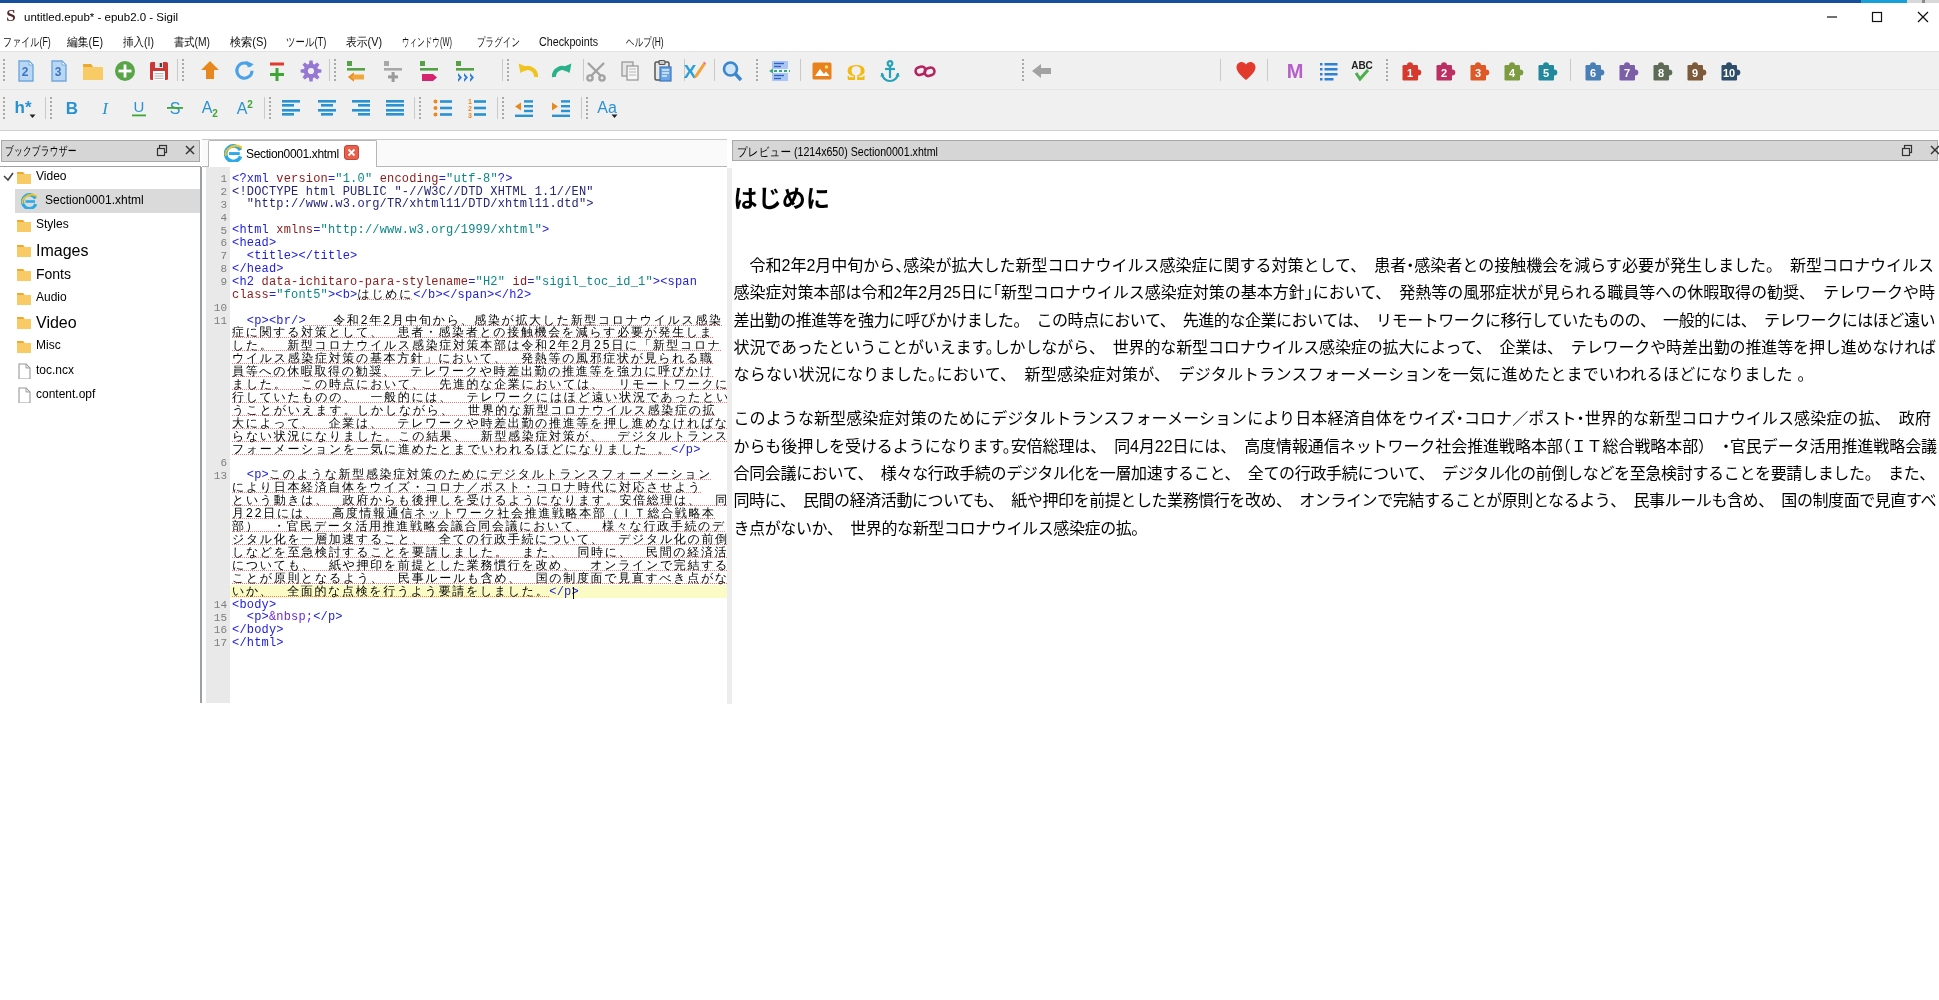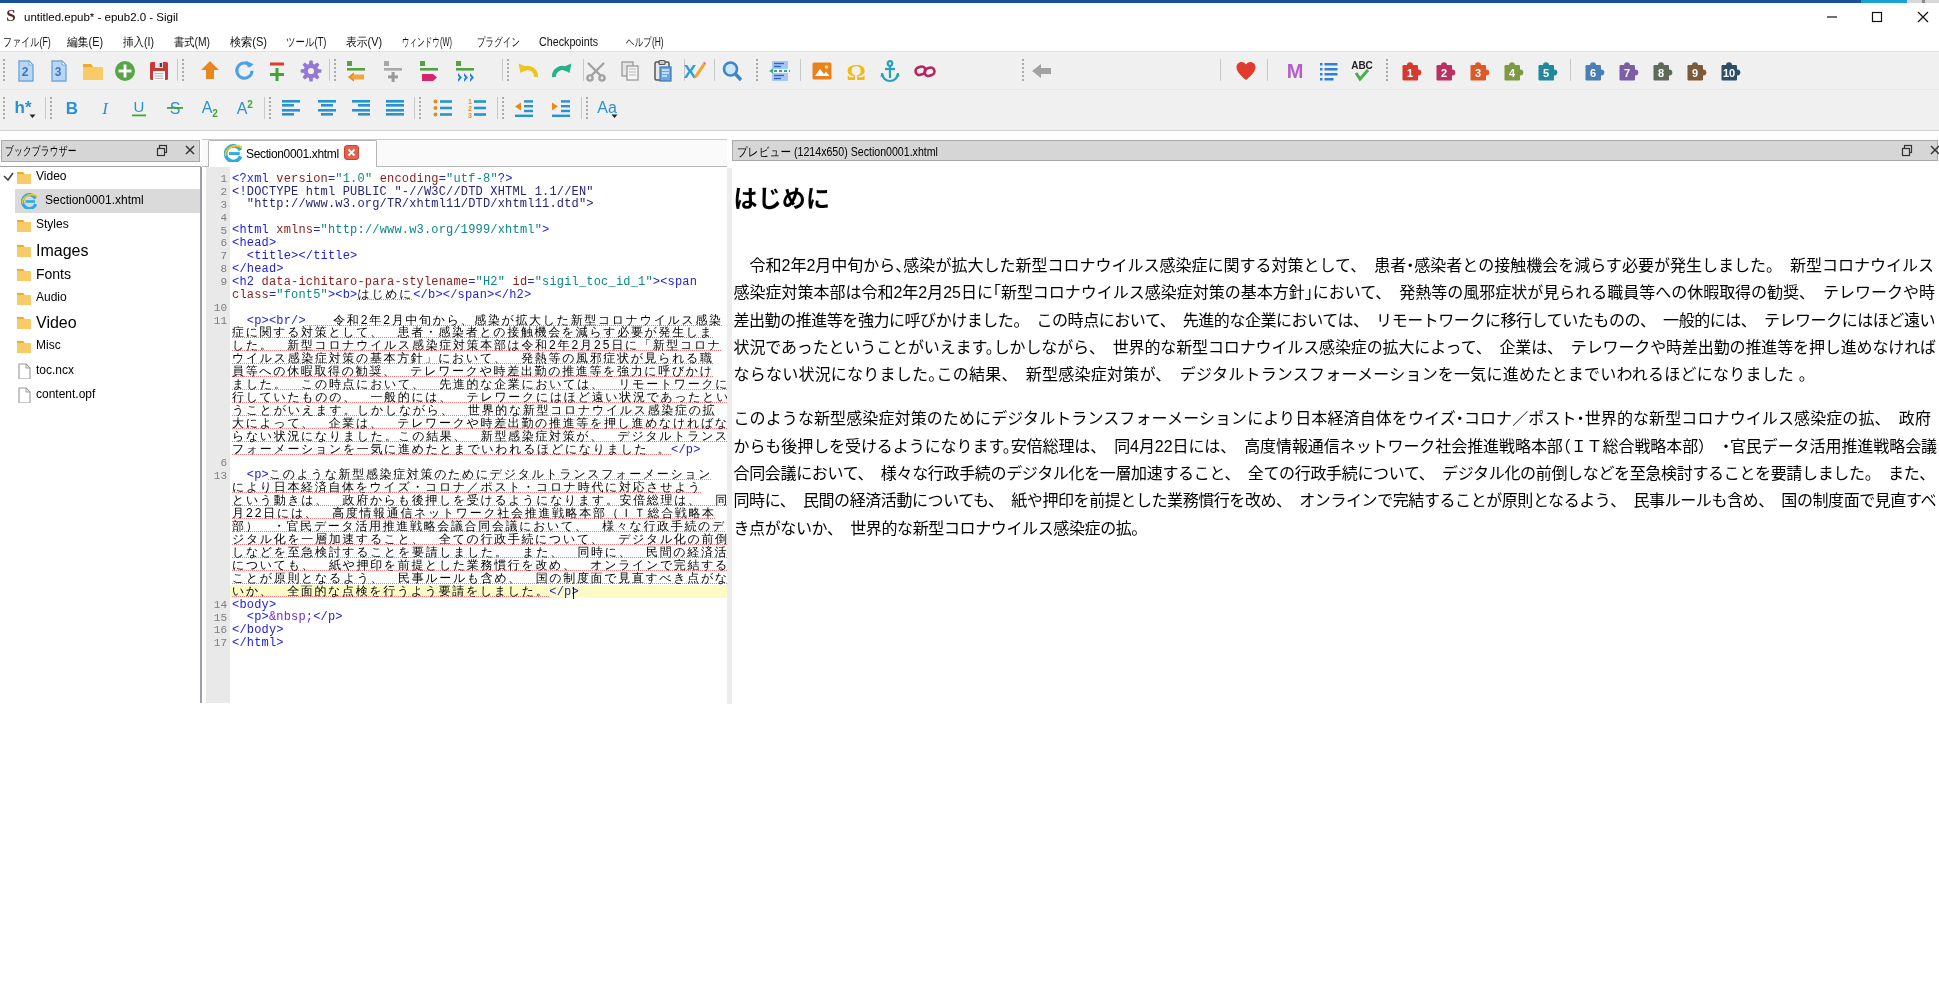--- a/index.html
+++ b/index.html
@@ -528,17 +528,17 @@
     <rect x="4.5" y="1.5" width="7" height="7" fill="none" stroke="#333" stroke-width="1.2"></rect>
     <rect x="2.5" y="4.5" width="7" height="7" fill="#d6d6d6" stroke="#333" stroke-width="1.2"></rect>
     <line x1="31" y1="2" x2="39" y2="10" stroke="#333" stroke-width="1.4"></line>
     <line x1="39" y1="2" x2="31" y2="10" stroke="#333" stroke-width="1.4"></line>
   </svg>
 <div class="ab" id="h2x" style="left:733.5px;top:178.5px;font-family:'Liberation Sans','Noto Sans CJK JP',sans-serif;font-size:24px;font-weight:bold;letter-spacing:0.150px;color:#000">はじめに</div>
 <div class="ab pv" style="left:733.5px;top:252.0px;height:27.3px;width:1205px;overflow:hidden"><span id="p1_0" style="letter-spacing:0.0058px">　令和2年2月中旬から、感染が拡大した新型コロナウイルス感染症に関する対策として、　患者・感染者との接触機会を減らす必要が発生しました。　新型コロナウイルス</span></div>
 <div class="ab pv" style="left:733.5px;top:279.3px;height:27.3px;width:1205px;overflow:hidden"><span id="p1_1" style="letter-spacing:-0.0105px">感染症対策本部は令和2年2月25日に「新型コロナウイルス感染症対策の基本方針」において、　発熱等の風邪症状が見られる職員等への休暇取得の勧奨、　テレワークや時</span></div>
 <div class="ab pv" style="left:733.5px;top:306.6px;height:27.3px;width:1205px;overflow:hidden"><span id="p1_2" style="letter-spacing:-0.4494px">差出勤の推進等を強力に呼びかけました。　この時点において、　先進的な企業においては、　リモートワークに移行していたものの、　一般的には、　テレワークにはほど遠い</span></div>
 <div class="ab pv" style="left:733.5px;top:333.9px;height:27.3px;width:1205px;overflow:hidden"><span id="p1_3" style="letter-spacing:-0.1240px">状況であったということがいえます。しかしながら、　世界的な新型コロナウイルス感染症の拡大によって、　企業は、　テレワークや時差出勤の推進等を押し進めなければ</span></div>
-<div class="ab pv" style="left:733.5px;top:361.2px;height:27.3px;width:1205px;overflow:hidden"><span id="p1_4" style="letter-spacing:0.2285px">ならない状況になりました。この結果、　新型感染症対策が、　デジタルトランスフォーメーションを一気に進めたとまでいわれるほどになりました 。</span></div>
+<div class="ab pv" style="left:733.5px;top:361.2px;height:27.3px;width:1205px;overflow:hidden"><span id="p1_4" style="letter-spacing:0.2285px">ならない状況になりました。において、　新型感染症対策が、　デジタルトランスフォーメーションを一気に進めたとまでいわれるほどになりました 。</span></div>
 <div class="ab pv" style="left:733.5px;top:405.4px;height:27.3px;width:1205px;overflow:hidden"><span id="p2_0" style="letter-spacing:0.1038px">このような新型感染症対策のためにデジタルトランスフォーメーションにより日本経済自体をウイズ・コロナ／ポスト・世界的な新型コロナウイルス感染症の拡、　政府</span></div>
 <div class="ab pv" style="left:733.5px;top:432.7px;height:27.3px;width:1205px;overflow:hidden"><span id="p2_1" style="letter-spacing:-0.0701px">からも後押しを受けるようになります。安倍総理は、　同4月22日には、　高度情報通信ネットワーク社会推進戦略本部（ＩＴ総合戦略本部）　・官民データ活用推進戦略会議</span></div>
 <div class="ab pv" style="left:733.5px;top:460.0px;height:27.3px;width:1205px;overflow:hidden"><span id="p2_2" style="letter-spacing:-0.3376px">合同会議において、　様々な行政手続のデジタル化を一層加速すること、　全ての行政手続について、　デジタル化の前倒しなどを至急検討することを要請しました。　また、</span></div>
 <div class="ab pv" style="left:733.5px;top:487.3px;height:27.3px;width:1205px;overflow:hidden"><span id="p2_3" style="letter-spacing:-0.4209px">同時に、　民間の経済活動についても、　紙や押印を前提とした業務慣行を改め、　オンラインで完結することが原則となるよう、　民事ルールも含め、　国の制度面で見直すべ</span></div>
 <div class="ab pv" style="left:733.5px;top:514.6px;height:27.3px;width:1205px;overflow:hidden"><span id="p2_4" style="letter-spacing:-0.3773px">き点がないか、　世界的な新型コロナウイルス感染症の拡。</span></div>
 </body></html>

